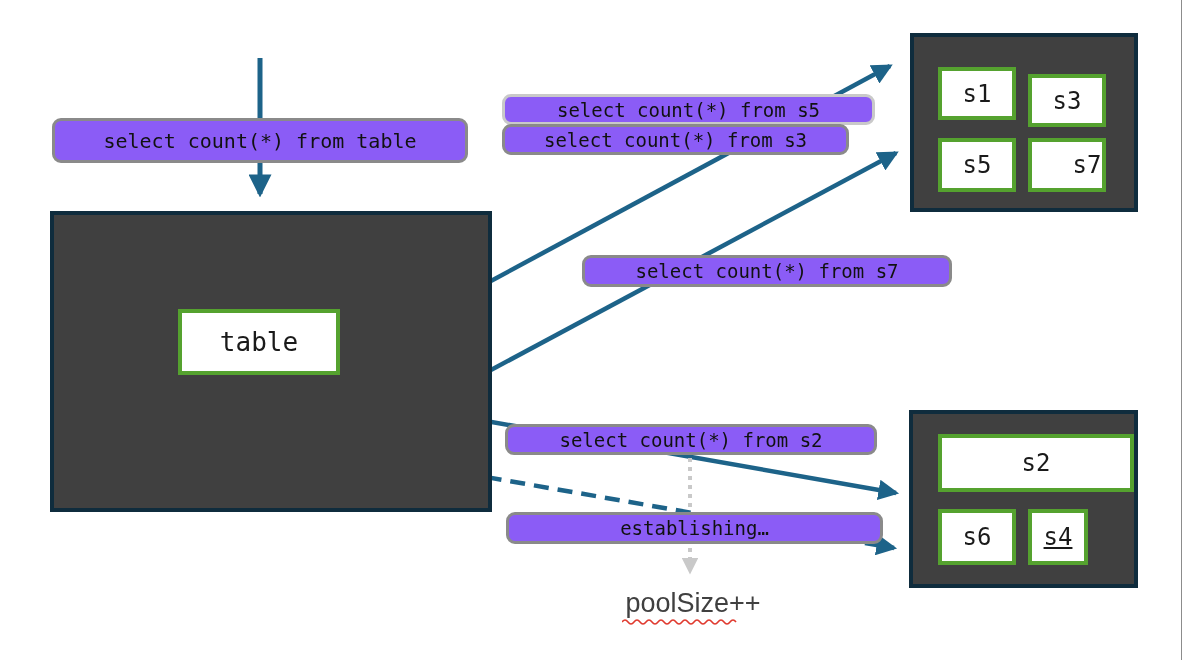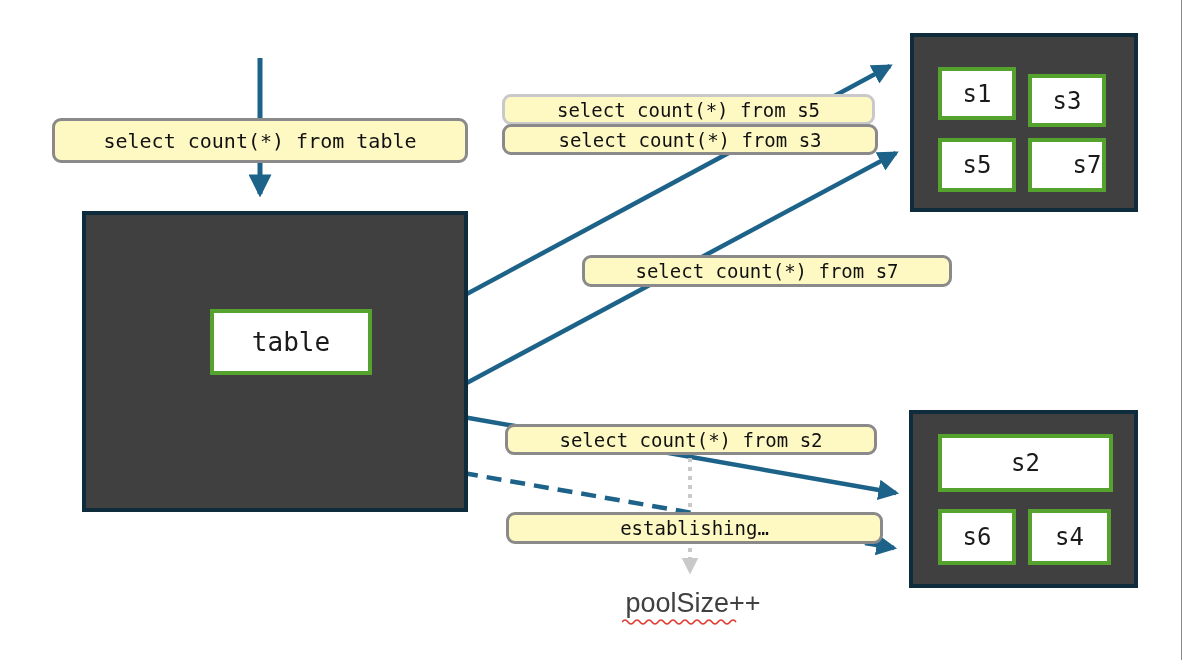--- a/index.html
+++ b/index.html
@@ -4,21 +4,21 @@
 <style>
   html,body{margin:0;padding:0;background:#ffffff;}
   *{box-sizing:border-box;}
   .canvas{
     position:relative;width:1184px;height:660px;background:#ffffff;overflow:hidden;
     font-family:"DejaVu Sans Mono","Liberation Mono",monospace;
   }
   svg.arrow-layer{position:absolute;left:0;top:0;z-index:1;}
   
   .qlabel{
-    position:absolute;background:#fef9c3;border:3px solid #8a8a8a;border-radius:9px;
+    position:absolute;background:#8b5cf6;border:3px solid #8a8a8a;border-radius:9px;
     display:flex;align-items:center;justify-content:center;
     font-size:19px;color:#111111;z-index:3;white-space:nowrap;
   }
   .qlabel.light{border-color:#c9c9c9;z-index:2;}
   
   .bigbox{
     position:absolute;background:#404040;border:4px solid #0f2c3d;z-index:2;
   }
   .innerbox{
     position:absolute;background:#ffffff;border:4px solid #55a22f;
@@ -56,37 +56,37 @@
   </svg>
 
   <div class="qlabel" style="left:52px;top:118px;width:416px;height:45px;font-size:20px;">
     <span>select count(*) from table</span>
   </div>
 
   <div class="qlabel light" style="left:502px;top:94px;width:373px;height:31px;">
     <span>select count(*) from s5</span>
   </div>
 
-  <div class="qlabel" style="left:502px;top:124px;width:376px;height:31px;">
+  <div class="qlabel" style="left:502px;top:124px;width:347px;height:31px;">
     <span>select count(*) from s3</span>
   </div>
 
   <div class="qlabel" style="left:582px;top:255px;width:370px;height:32px;">
     <span>select count(*) from s7</span>
   </div>
 
   <div class="qlabel" style="left:505px;top:424px;width:372px;height:31px;">
     <span>select count(*) from s2</span>
   </div>
 
   <div class="qlabel" style="left:506px;top:512px;width:377px;height:32px;">
     <span>establishing…</span>
   </div>
 
-  <div class="bigbox" style="left:50px;top:211px;width:386px;height:301px;margin-left:32px;">
+  <div class="bigbox" style="left:50px;top:211px;width:442px;height:301px;">
     <div class="innerbox table-inner" style="left:124px;top:94px;width:162px;height:66px;">
       <span>table</span>
     </div>
   </div>
 
   <div class="bigbox" style="left:910px;top:33px;width:228px;height:179px;">
     <div class="innerbox" style="left:24px;top:30px;width:78px;height:53px;">
       <span>s1</span>
     </div>
     <div class="innerbox" style="left:114px;top:30px;width:78px;height:53px;margin-top:7px;">
@@ -94,27 +94,27 @@
     </div>
     <div class="innerbox" style="left:24px;top:101px;width:78px;height:54px;">
       <span>s5</span>
     </div>
     <div class="innerbox" style="left:114px;top:101px;width:78px;height:54px;padding-left:40px;">
       <span>s7</span>
     </div>
   </div>
 
   <div class="bigbox" style="left:909px;top:410px;width:229px;height:178px;">
-    <div class="innerbox" style="left:25px;top:20px;width:175px;height:58px;">
+    <div class="innerbox" style="left:25px;top:20px;width:196px;height:58px;">
       <span>s2</span>
     </div>
     <div class="innerbox" style="left:25px;top:95px;width:78px;height:56px;">
       <span>s6</span>
     </div>
-    <div class="innerbox" style="left:115px;top:95px;width:83px;height:56px;">
+    <div class="innerbox" style="left:115px;top:95px;width:60px;height:56px;text-decoration:underline;">
       <span>s4</span>
     </div>
   </div>
 
   <div class="poolsize">poolSize++</div>
   <svg class="squiggle" width="118" height="8" viewBox="0 0 118 8">
     <path d="M0,4 q3,-4 6,0 t6,0 t6,0 t6,0 t6,0 t6,0 t6,0 t6,0 t6,0 t6,0 t6,0 t6,0 t6,0 t6,0 t6,0 t6,0 t6,0 t6,0 t6,0" fill="none" stroke="#e03b30" stroke-width="1.6"></path>
   </svg>
 
   <div class="right-edge"></div>

